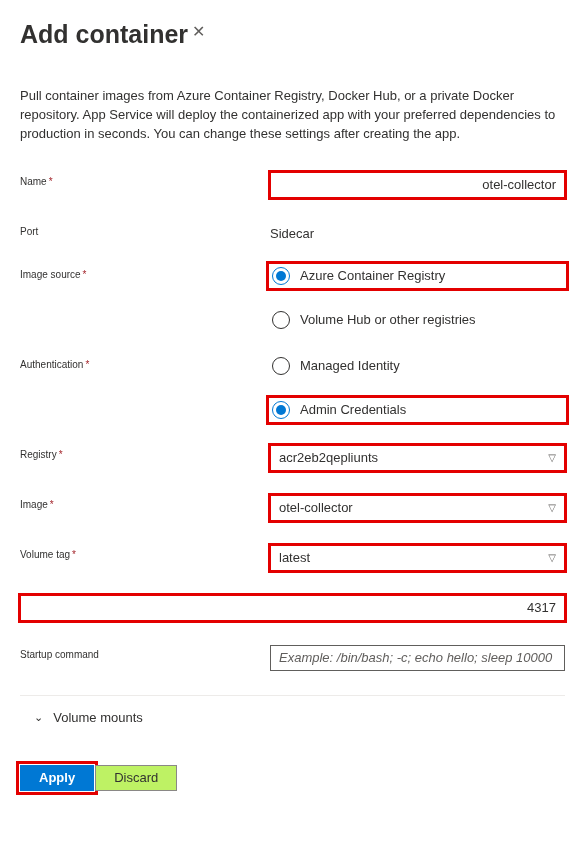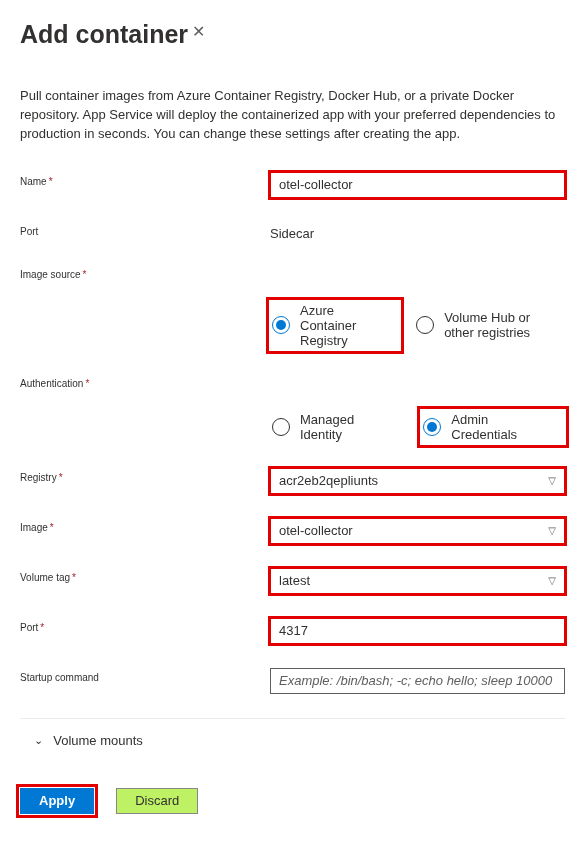--- a/index.html
+++ b/index.html
@@ -67,23 +67,23 @@
       position: relative;
       display: flex;
       align-items: center;
       justify-content: space-between;
       cursor: pointer;
     }
     .select-input .chev {
       font-size: 10px;
       color: #605e5c;
     }
-    .hl-red { outline: 3px solid #e30000; outline-offset: -1px; }
+    .hl-red { outline: 3px solid #e30000; outline-offset: -1px; text-align: right; }
     .static-text { font-size: 13px; padding-top: 4px; }
-    .radio-group { display: flex; gap: 14px; margin-top: 36px; }
+    .radio-group { display: flex; flex-direction: column; gap: 22px; }
     .radio-item {
       display: inline-flex;
       align-items: center;
       gap: 10px;
       cursor: pointer;
       font-size: 13px;
       padding: 2px 10px 2px 2px;
     }
     .radio-circle {
       width: 18px; height: 18px;
@@ -115,21 +115,21 @@
       padding-left: 14px;
       margin-bottom: 40px;
       cursor: pointer;
     }
     .volume-row .chev {
       font-size: 11px;
       color: #323130;
     }
     .footer {
       display: flex;
-      gap: 22px;
+      gap: 1px;
     }
     .btn {
       height: 26px;
       padding: 0 18px;
       font-family: inherit;
       font-size: 13px;
       cursor: pointer;
       border: 1px solid #8a8886;
       background: #bef264;
       color: #323130;
@@ -233,23 +233,20 @@
   </div>
   <div class="form-control-area">
     <div class="select-input hl-red">
       <span>latest</span>
       <span class="chev">▽</span>
     </div>
   </div>
 </div>
 
 <div class="form-row">
-  <div class="form-label">
-    <span>Port</span><span class="req">*</span>
-  </div>
   <div class="form-control-area">
     <input class="text-input hl-red" type="text" value="4317" style="">
   </div>
 </div>
 
 <div class="form-row">
   <div class="form-label">Startup command</div>
   <div class="form-control-area">
     <input class="text-input" type="text" placeholder="Example: /bin/bash; -c; echo hello; sleep 10000" style="">
   </div>

